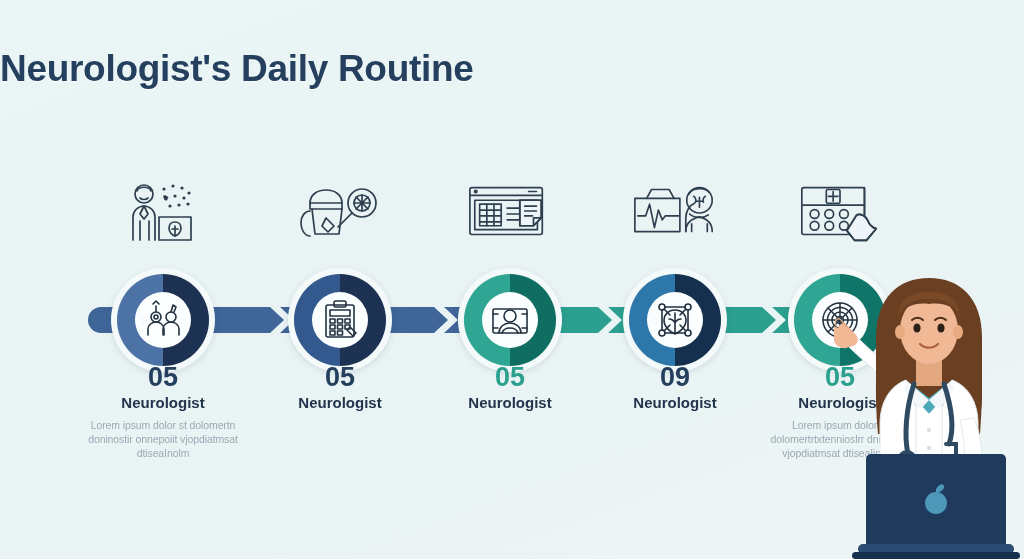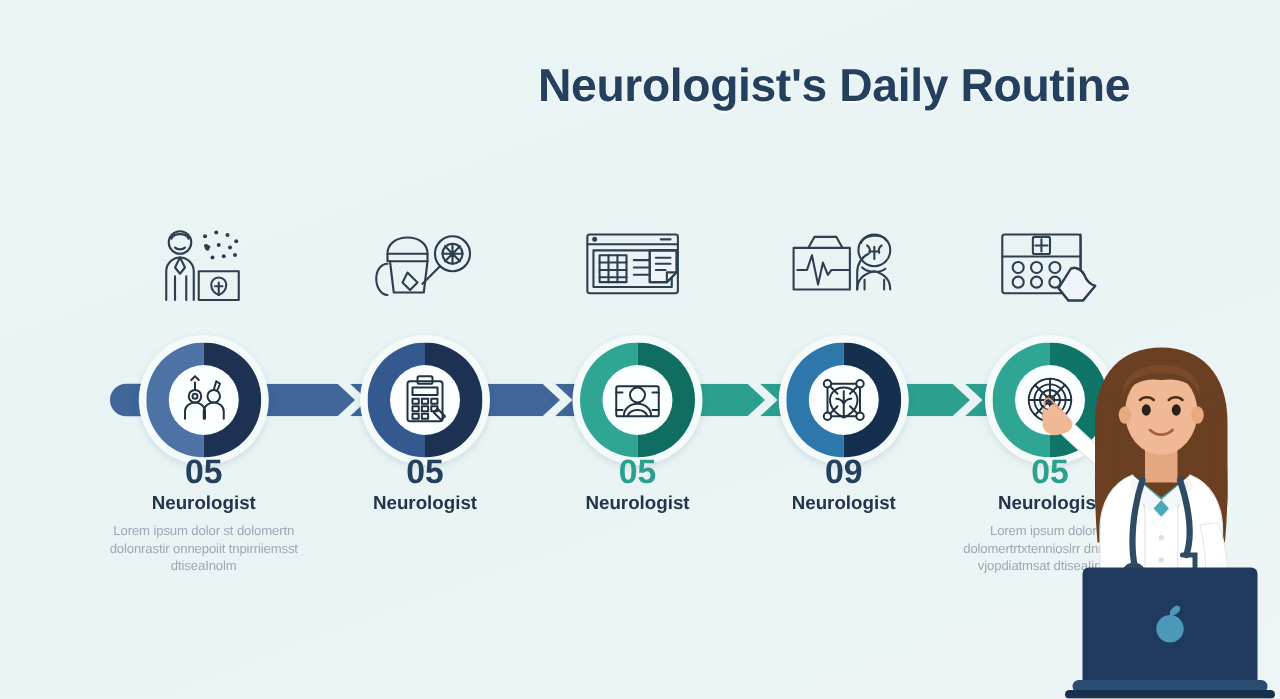--- a/index.html
+++ b/index.html
@@ -23,21 +23,21 @@
     background: linear-gradient(160deg, #eaf5f5 0%, #e9f3f4 45%, #edf5f5 100%);
     overflow: hidden;
   }
 
   
   #title {
     position: absolute;
     left: 0;
     top: 48px;
     width: 904px;
-    text-align: right;
+    text-align: left;
     font-size: 37px;
     font-weight: bold;
     letter-spacing: -0.3px;
     color: #24405e;
     text-shadow: 0 1px 1px rgba(255,255,255,0.8);
   }
 
   
   .col {
     position: absolute;
@@ -236,21 +236,21 @@
           <path d="M14 13V7M11 5l3-3 3 3"></path>
           <path d="M29 13l2-7 3 2-2 5"></path>
           <circle cx="14" cy="18" r="2"></circle>
         </svg>
       </div>
     </div>
 
     <div class="txt">
       <div class="num" style="color:#24405e;">05</div>
       <div class="lbl">Neurologist</div>
-      <div class="body">Lorem ipsum dolor st dolomertn dolonrastir onnepoiit tnpirriiemsst dtiseaInolm</div>
+      <div class="body">Lorem ipsum dolor st dolomertn doninostir onnepoiit vjopdiatmsat dtiseaInolm</div>
     </div>
   </div>
 
   <div class="col" style="left:245px;">
     <div class="top-icon">
       <svg width="92" height="66" viewBox="0 0 92 66" fill="none" stroke="#2d3f4f" stroke-width="1.7" stroke-linecap="round" stroke-linejoin="round">
         <path d="M16 23c0-8 7-13 16-13s16 5 16 13"></path>
         <path d="M16 23h32v6H16z"></path>
         <path d="M18 29l3 25h24l3-25"></path>
         <path d="M16 31c-5 0-9 5-9 12s4 13 9 13"></path>

